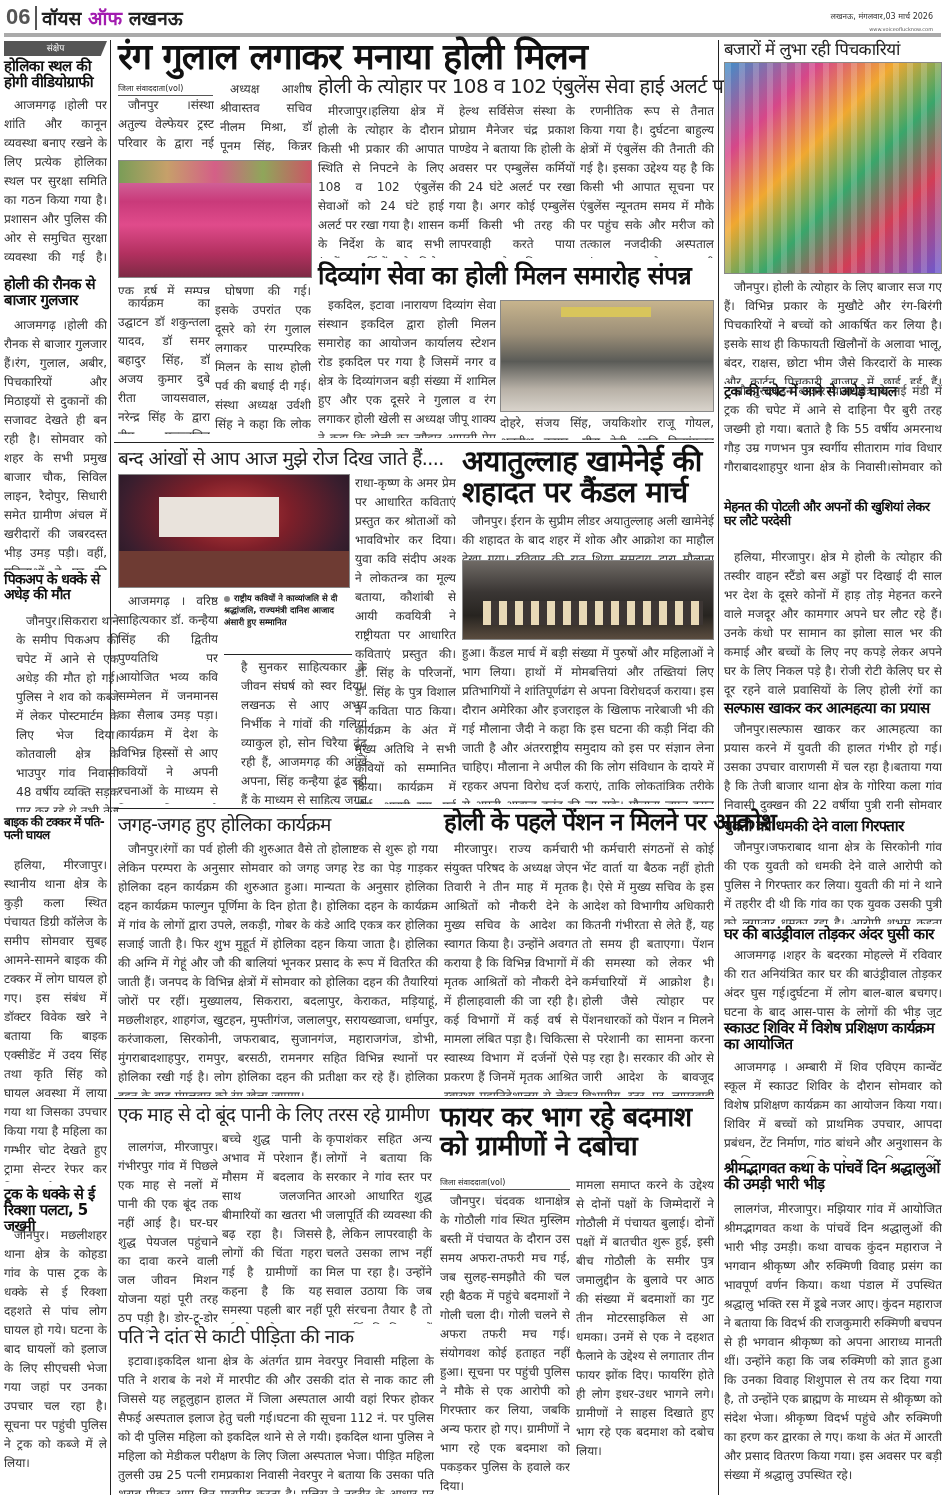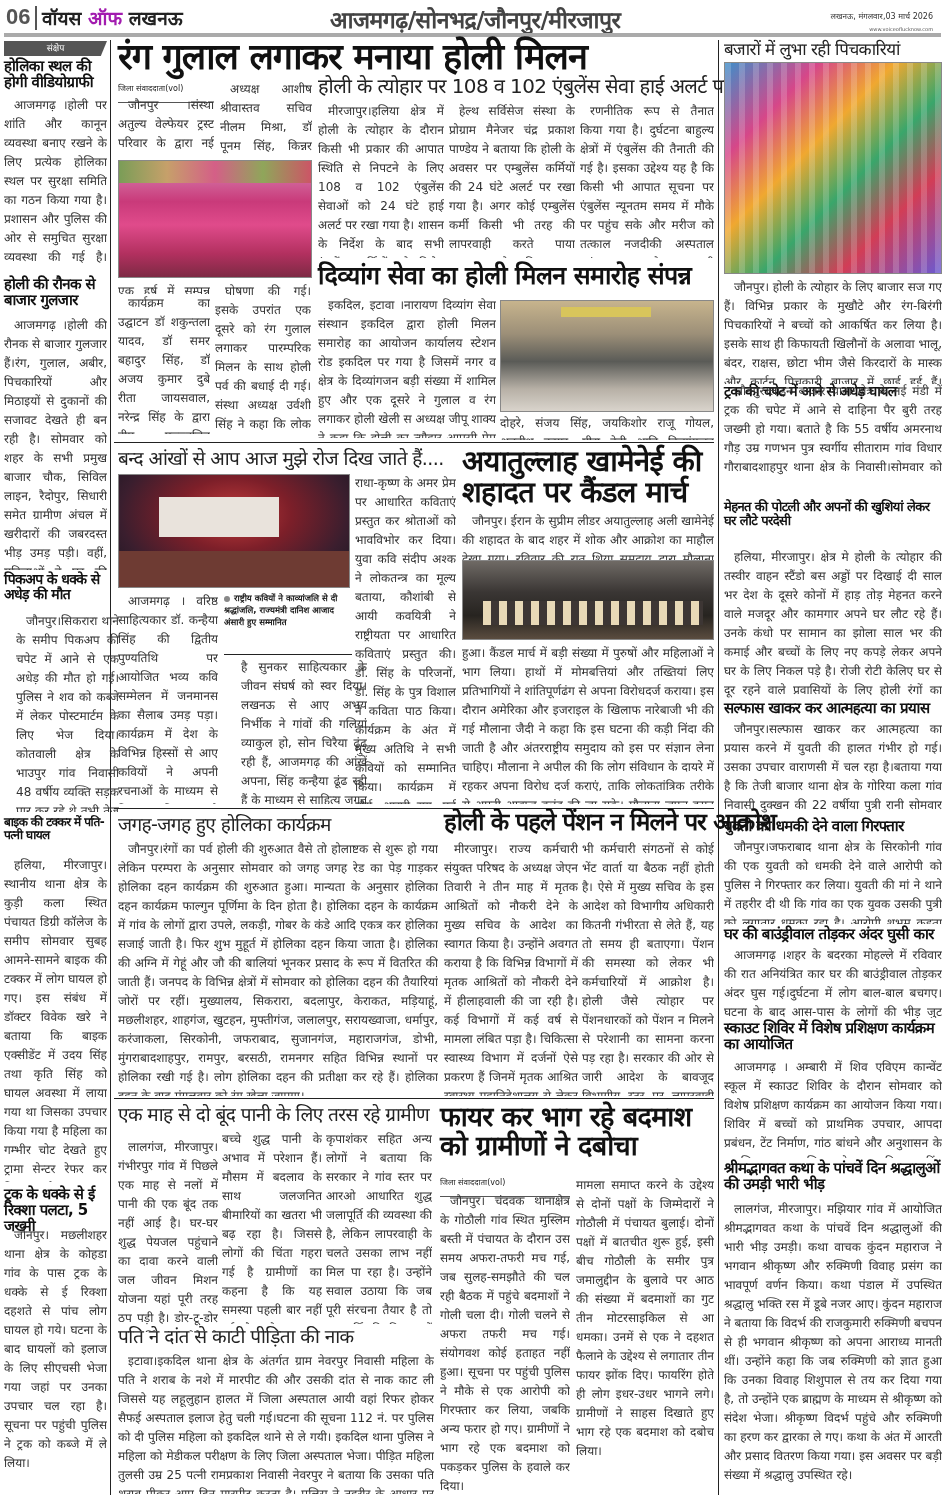--- a/index.html
+++ b/index.html
@@ -14,37 +14,36 @@
 .date{position:absolute;right:12px;top:10px;font-size:8px;color:#333}
 .url{position:absolute;right:12px;top:26px;font-size:5px;color:#555}
 .rule{position:absolute;left:4px;top:33px;width:937px;height:4px;background:#aaa}
 .colrule{position:absolute;width:1px;background:#222}
 .hrule{position:absolute;height:1px;background:#222}
 .tag{position:absolute;left:4px;top:41px;width:103px;height:15px;background:#555;color:#fff;font-size:9px;text-align:center;line-height:15px;clip-path:polygon(0 0,100% 0,94% 100%,0 100%)}
 .hl{position:absolute;font-weight:bold;color:#111;line-height:1.08;letter-spacing:-0.6px}
 .hl.light{font-weight:normal;color:#222}
 .body{position:absolute;font-size:12px;line-height:19px;color:#333;text-align:justify;overflow:hidden}
 .body p{text-indent:10px}
-.byline{position:absolute;font-size:8px;color:#222;border-bottom:1px solid #555;padding-bottom:9px}
+.byline{position:absolute;font-size:8px;color:#222;border-bottom:1px solid #555;padding-bottom:2px}
 .photo{position:absolute;overflow:hidden;border:1px solid #888}
 .caption{position:absolute;font-size:8.5px;font-weight:bold;color:#222;line-height:12px}
 .bullet{display:inline-block;width:6px;height:6px;border-radius:50%;background:#888;margin-right:4px;vertical-align:middle}
 </style>
 </head>
 <body>
 
 <div class="masthead">
   <div class="pgno">06</div>
   <div class="pgsep"></div>
   <div class="paper">
     <span>वॉयस</span>
     <span class="mid">ऑफ</span>
     <span>लखनऊ</span>
   </div>
-  <div class="region">आजमगढ़/सोनभद्र/जौनपुर/मीरजापुर</div>
   <div class="date">लखनऊ, मंगलवार,03 मार्च 2026</div>
   <div class="url">www.voiceoflucknow.com</div>
 </div>
 <div class="rule"></div>
 
 <div class="colrule" style="left:110px;top:40px;height:1455px"></div>
 <div class="colrule" style="left:718px;top:40px;height:1455px"></div>
 
 <div class="tag">संक्षेप</div>
 

